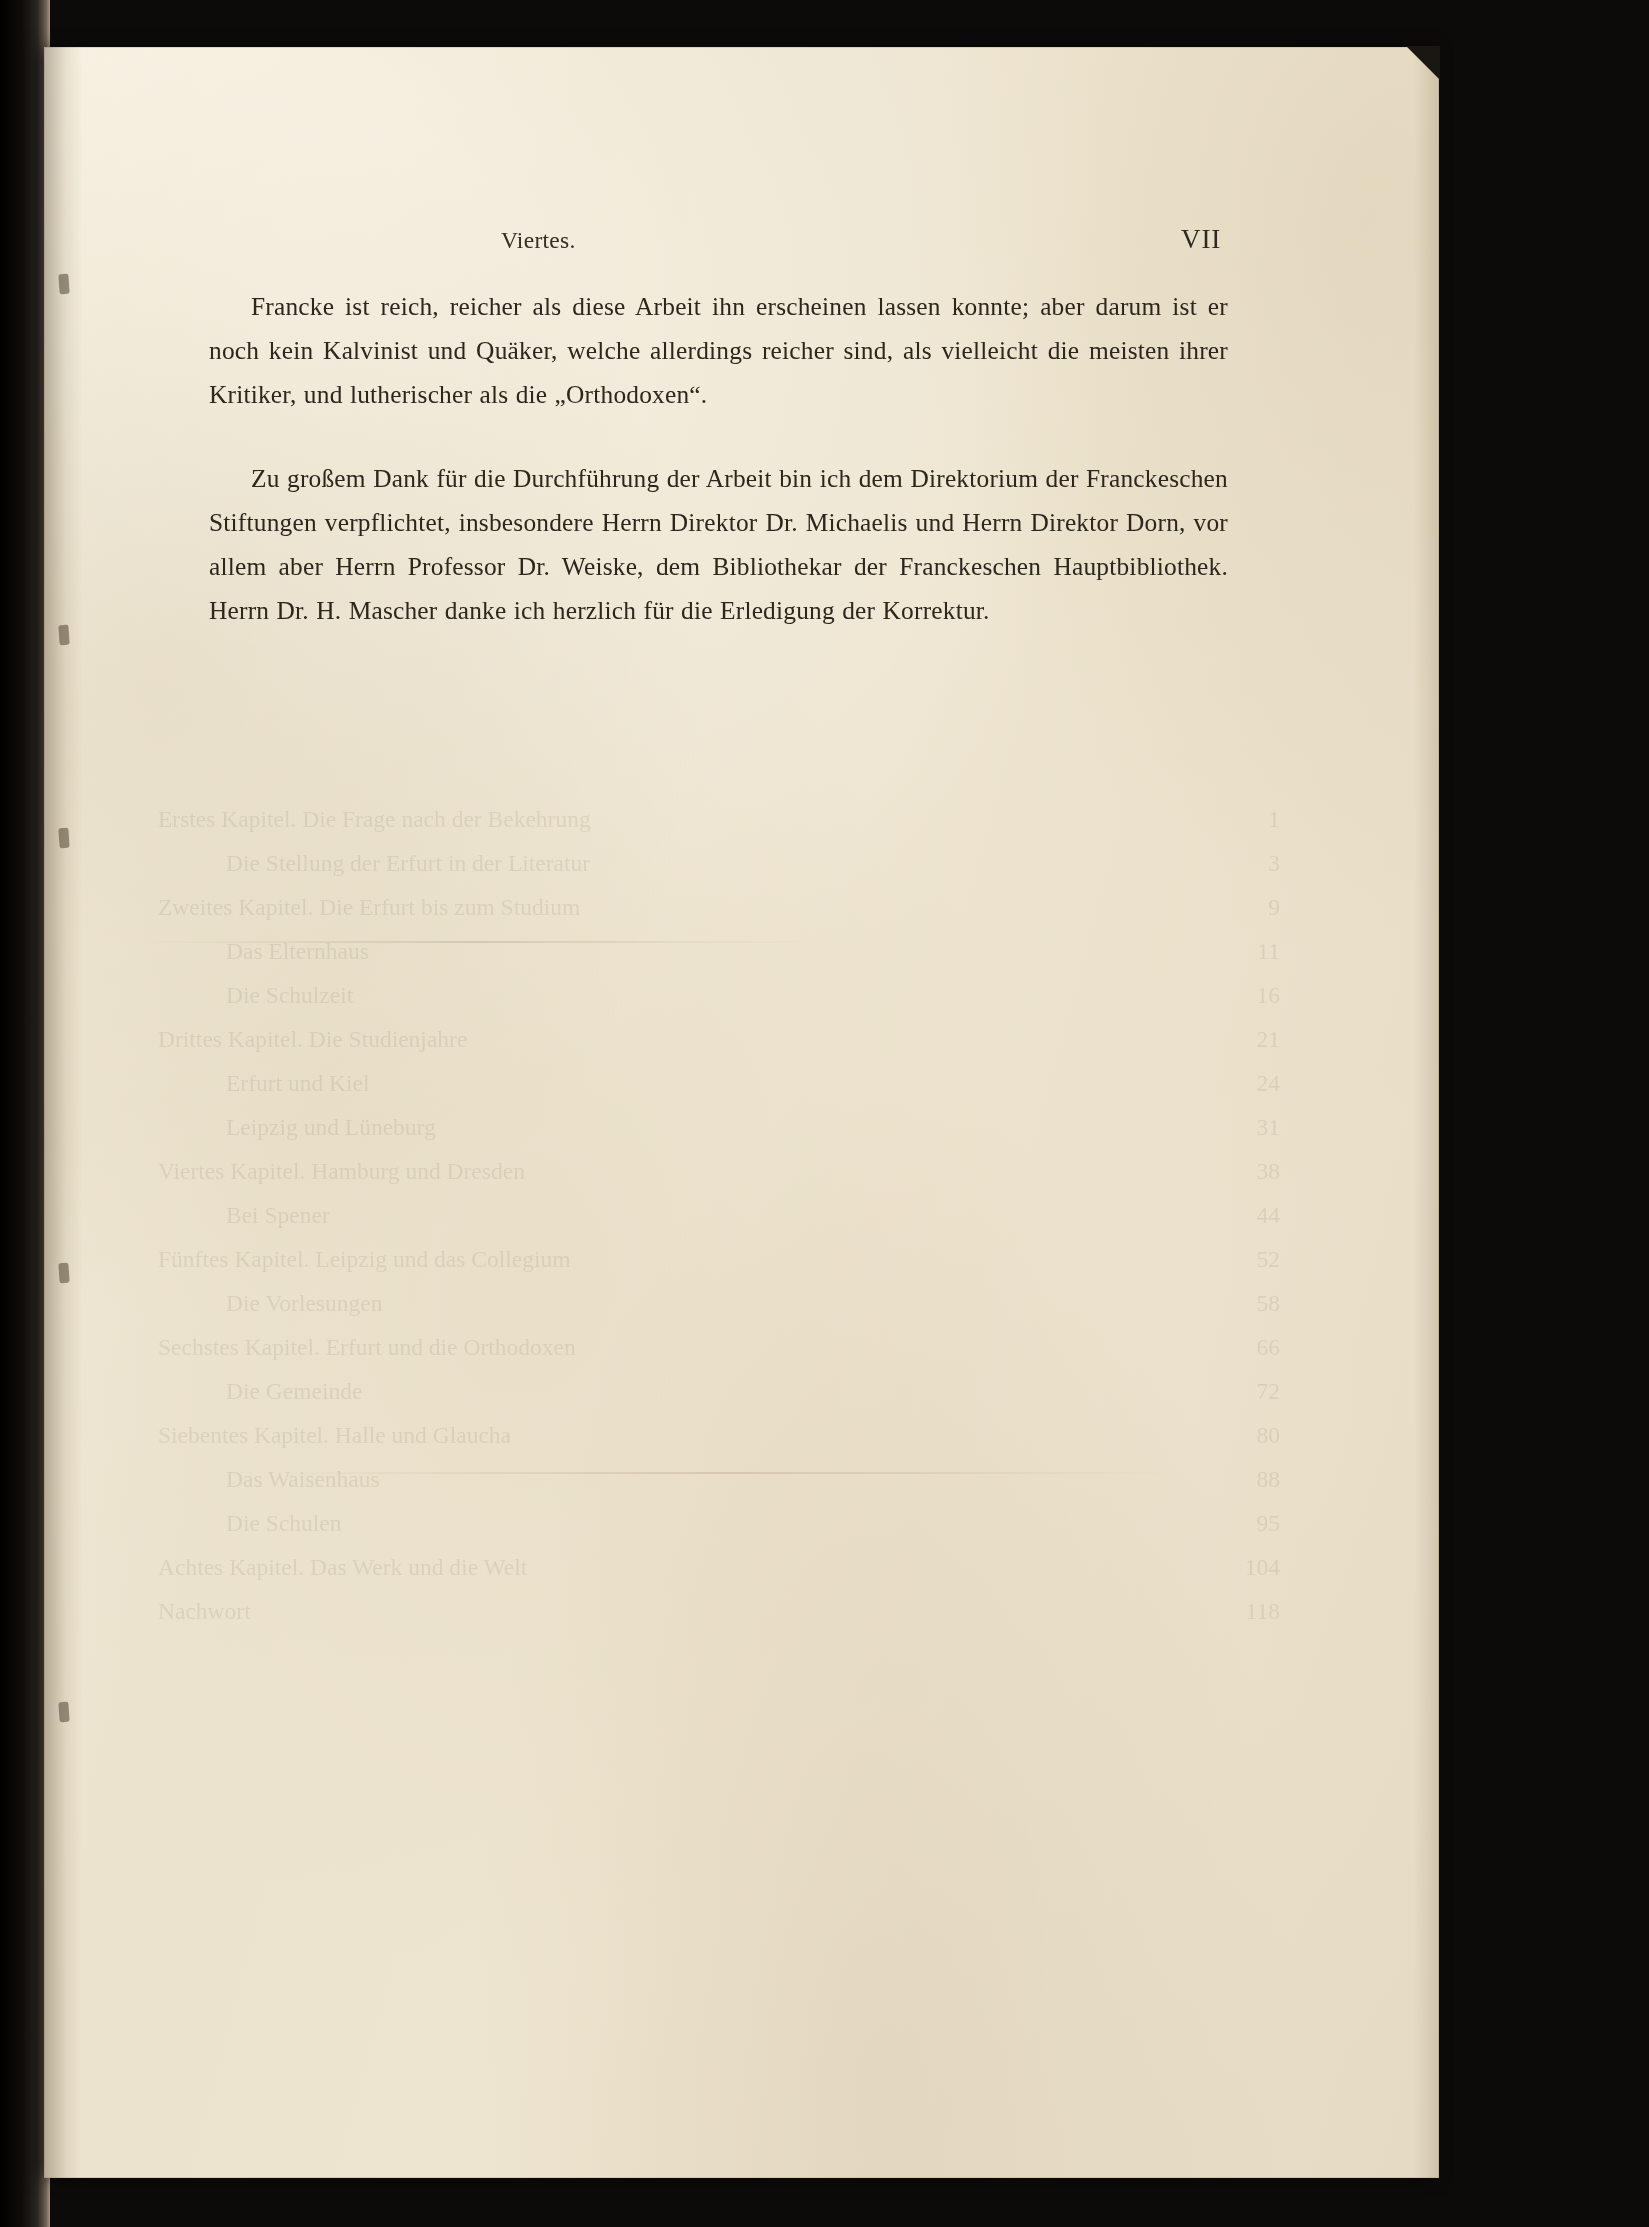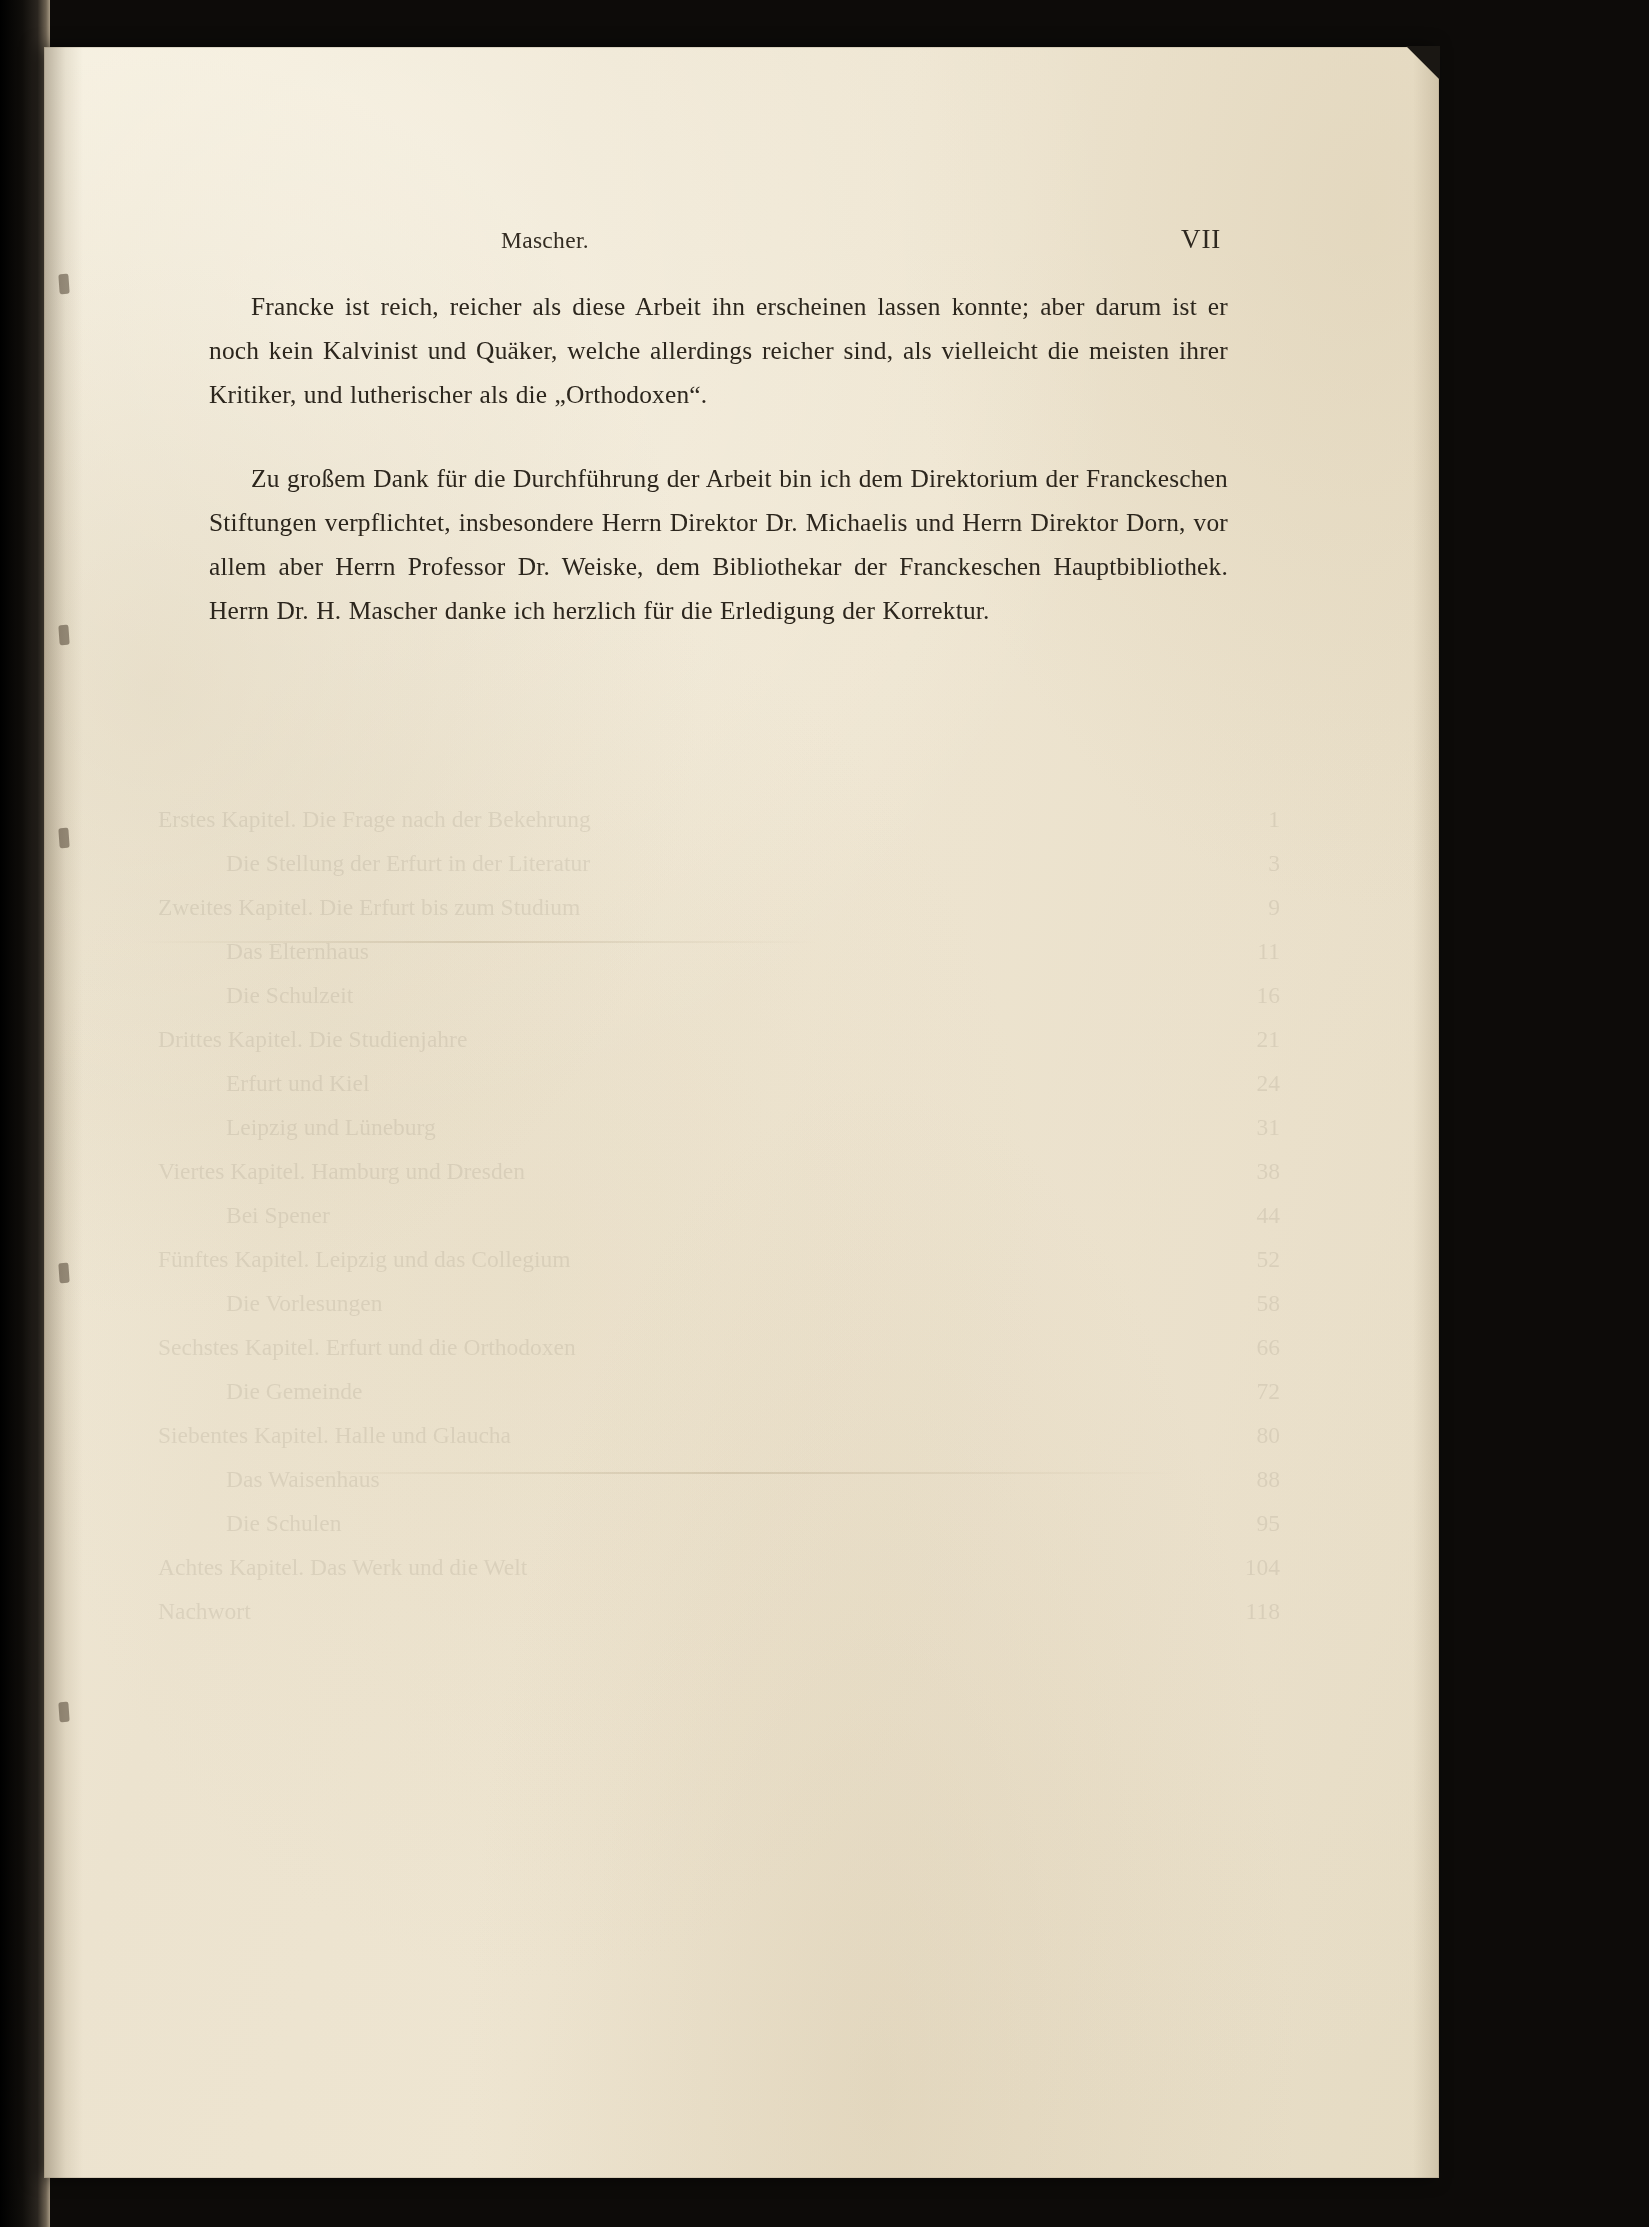--- a/index.html
+++ b/index.html
@@ -222,21 +222,21 @@
         <div class="st-row"><span class="l">Siebentes Kapitel. Halle und Glaucha</span><span class="r">80</span></div>
         <div class="st-row st-indent-1"><span class="l">Das Waisenhaus</span><span class="r">88</span></div>
         <div class="st-row st-indent-1"><span class="l">Die Schulen</span><span class="r">95</span></div>
         <div class="st-row"><span class="l">Achtes Kapitel. Das Werk und die Welt</span><span class="r">104</span></div>
         <div class="st-row"><span class="l">Nachwort</span><span class="r">118</span></div>
       </div>
 
     <div id="text-block">
 
       <div id="running-head">
-        <div id="running-title">Mascher.</div>
+        <div id="running-title">Viertes.</div>
         <div id="page-number">VII</div>
       </div>
 
       <p class="body">Francke ist reich, reicher als diese Arbeit ihn erscheinen lassen konnte; aber darum ist er noch kein Kalvinist und Quäker, welche allerdings reicher sind, als vielleicht die meisten ihrer Kritiker, und lutherischer als die „Orthodoxen“.</p>
 
       <p class="body">Zu großem Dank für die Durchführung der Arbeit bin ich dem Direktorium der Franckeschen Stiftungen verpflichtet, insbesondere Herrn Direktor Dr. Michaelis und Herrn Direktor Dorn, vor allem aber Herrn Professor Dr. Weiske, dem Bibliothekar der Franckeschen Hauptbibliothek. Herrn Dr. H. Mascher danke ich herzlich für die Erledigung der Korrektur.</p>
 
     </div>
   </div>
 </div>

